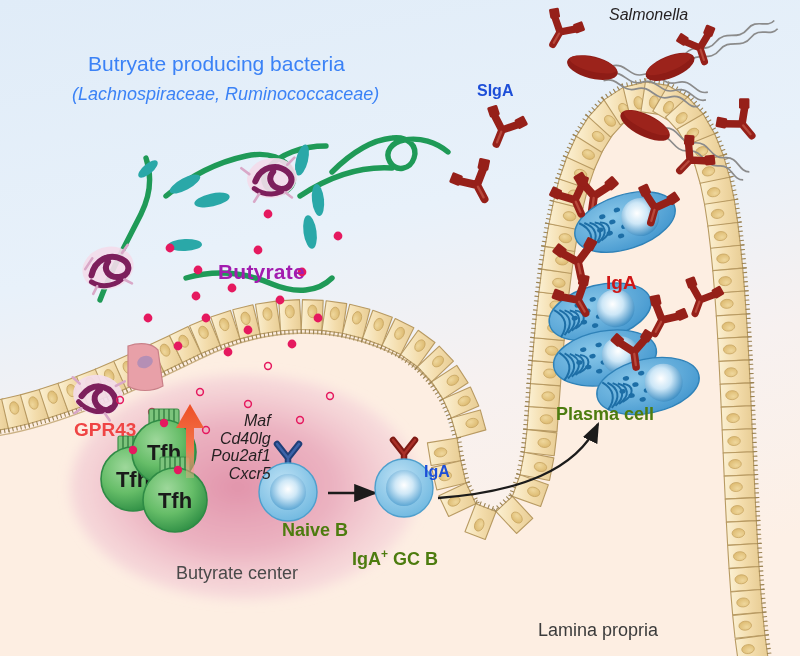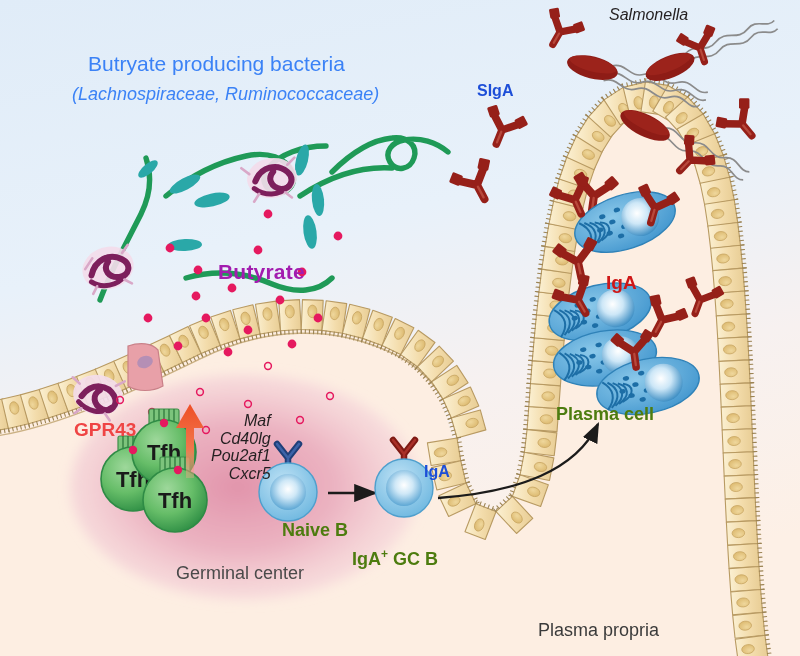--- a/index.html
+++ b/index.html
@@ -1438,17 +1438,17 @@
   <div class="lbl t-red" style="left:424px;top:463px;">IgA</div>
 
   <div class="lbl t-reddark" style="left:606px;top:272px;">IgA</div>
 
   <div class="lbl t-red" style="left:477px;top:82px;">SIgA</div>
 
   <div class="lbl t-salmonella" style="left:609px;top:6px;">Salmonella</div>
 
   <div class="lbl t-cell" style="left:556px;top:404px;">Plasma cell</div>
 
-  <div class="lbl t-gc" style="left:176px;top:563px;">Germinal center</div>
-
-
-  <div class="lbl t-region" style="left:538px;top:620px;">Plasma propria</div>
+  <div class="lbl t-gc" style="left:176px;top:563px;">Butyrate center</div>
+
+
+  <div class="lbl t-region" style="left:538px;top:620px;">Lamina propria</div>
 </div>
 
 </body></html>

